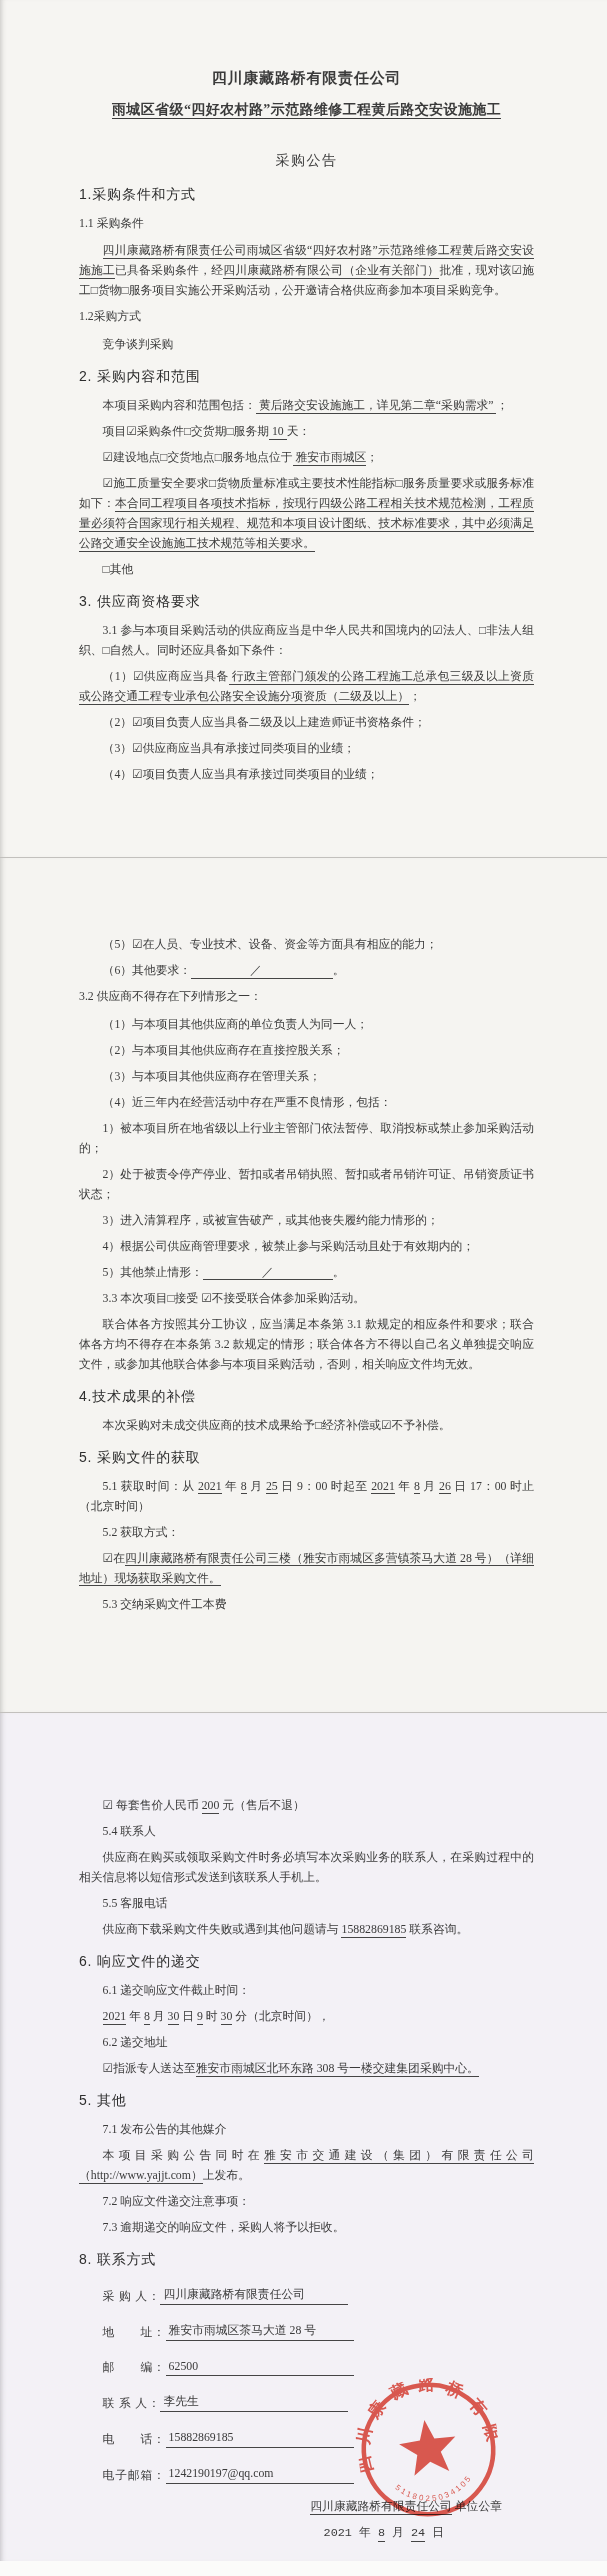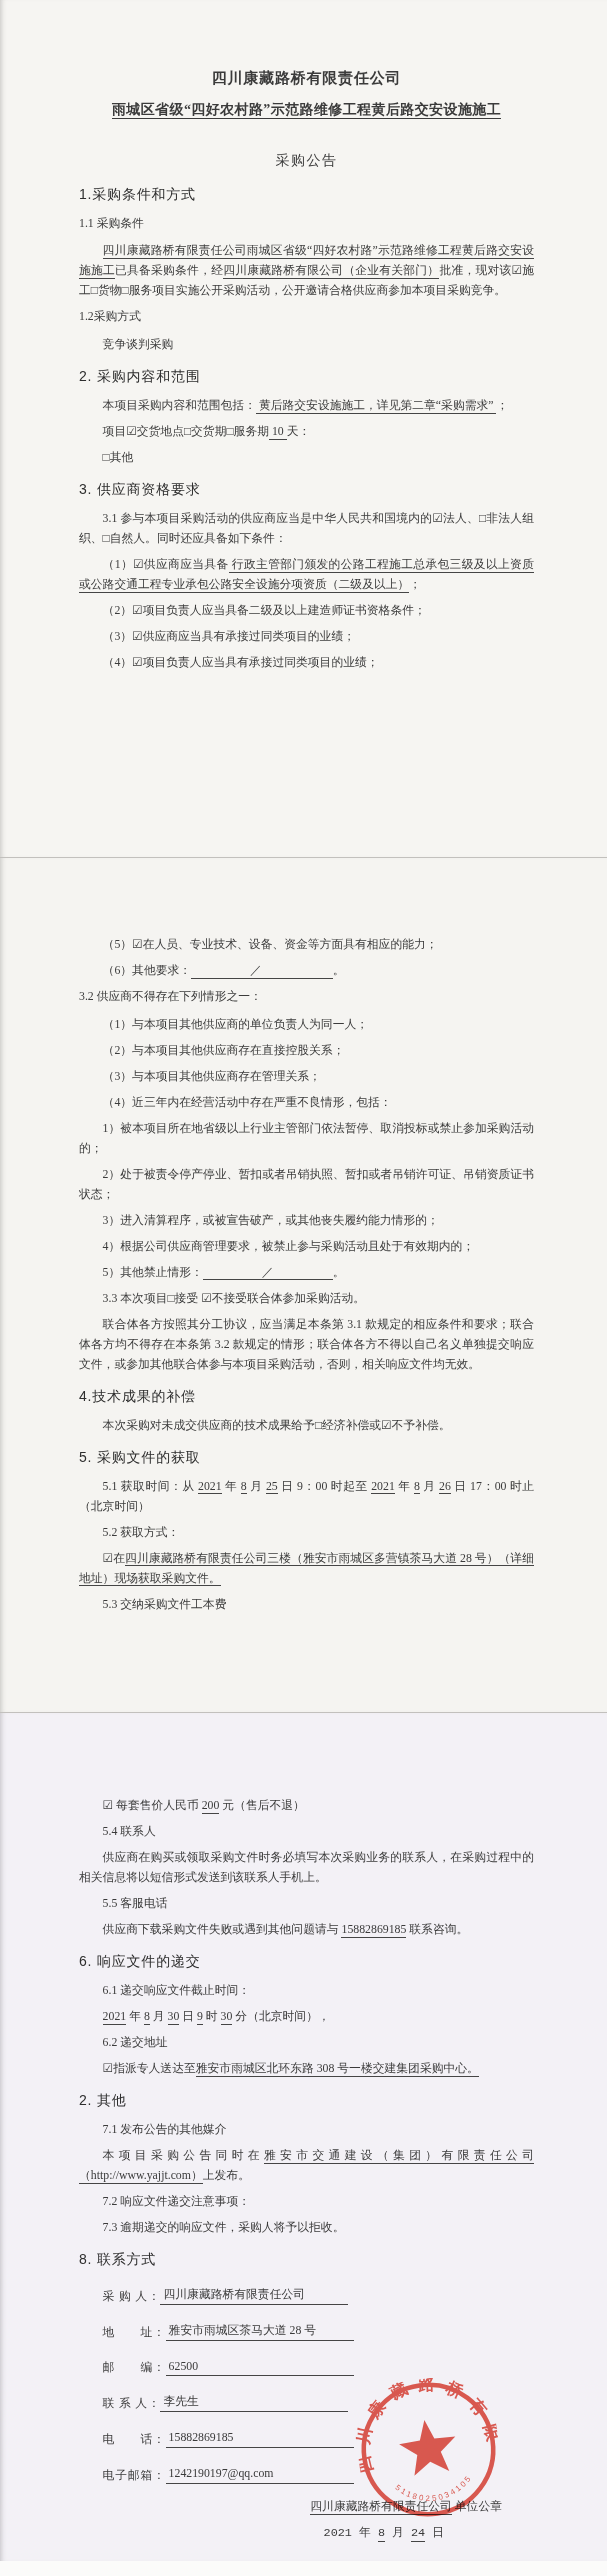--- a/index.html
+++ b/index.html
@@ -39,21 +39,23 @@
       <div class="blk title"><span>四川康藏路桥有限责任公司</span></div>
       <div class="blk subtitle"><span class="u">雨城区省级“四好农村路”示范路维修工程黄后路交安设施施工</span></div>
       <div class="blk notice"><span>采购公告</span></div>
       <div class="blk h1"><span>1.采购条件和方式</span></div>
       <div class="blk sub"><span>1.1 采购条件</span></div>
       <div class="blk p"><span class="u">四川康藏路桥有限责任公司雨城区省级“四好农村路”示范路维修工程黄后路交安设施施工</span><span>已具备采购条件，经</span><span class="u">四川康藏路桥有限公司（企业有关部门）</span><span>批准，现对该☑施工□货物□服务项目实施公开采购活动，公开邀请合格供应商参加本项目采购竞争。</span></div>
       <div class="blk sub"><span>1.2采购方式</span></div>
       <div class="blk p"><span>竞争谈判采购</span></div>
       <div class="blk h1"><span>2. 采购内容和范围</span></div>
       <div class="blk p"><span>本项目采购内容和范围包括：</span><span class="u"> 黄后路交安设施施工，详见第二章“采购需求” </span><span>；</span></div>
-      <div class="blk p"><span>项目☑交货地点□交货期□服务期</span><span class="u"> 10 </span><span>天：</span></div>
+      <div class="blk p"><span>项目☑采购条件□交货期□服务期</span><span class="u"> 10 </span><span>天：</span></div>
+      <div class="blk p"><span>☑建设地点□交货地点□服务地点位于</span><span class="u"> 雅安市雨城区</span><span>；</span></div>
+      <div class="blk p"><span>☑施工质量安全要求□货物质量标准或主要技术性能指标□服务质量要求或服务标准如下：</span><span class="u">本合同工程项目各项技术指标，按现行四级公路工程相关技术规范检测，工程质量必须符合国家现行相关规程、规范和本项目设计图纸、技术标准要求，其中必须满足公路交通安全设施施工技术规范等相关要求。</span></div>
       <div class="blk p"><span>□其他</span></div>
       <div class="blk h1"><span>3.  供应商资格要求</span></div>
       <div class="blk p"><span>3.1 参与本项目采购活动的供应商应当是中华人民共和国境内的☑法人、□非法人组织、□自然人。同时还应具备如下条件：</span></div>
       <div class="blk p"><span>（1）☑供应商应当具备</span><span class="u"> 行政主管部门颁发的公路工程施工总承包三级及以上资质或公路交通工程专业承包公路安全设施分项资质（二级及以上）</span><span>；</span></div>
       <div class="blk p"><span>（2）☑项目负责人应当具备二级及以上建造师证书资格条件；</span></div>
       <div class="blk p"><span>（3）☑供应商应当具有承接过同类项目的业绩；</span></div>
       <div class="blk p"><span>（4）☑项目负责人应当具有承接过同类项目的业绩；</span></div>
     </div>
   <div class="page page-2">
       <div class="blk p"><span>（5）☑在人员、专业技术、设备、资金等方面具有相应的能力；</span></div>
@@ -83,21 +85,21 @@
     <div class="blk p"><span>☑ 每套售价人民币 </span><span class="u">200</span><span> 元（售后不退）</span></div>
       <div class="blk p"><span>5.4 联系人</span></div>
       <div class="blk p"><span>供应商在购买或领取采购文件时务必填写本次采购业务的联系人，在采购过程中的相关信息将以短信形式发送到该联系人手机上。</span></div>
       <div class="blk p"><span>5.5 客服电话</span></div>
       <div class="blk p"><span>供应商下载采购文件失败或遇到其他问题请与 </span><span class="u">15882869185</span><span> 联系咨询。</span></div>
       <div class="blk h1"><span>6. 响应文件的递交</span></div>
       <div class="blk p"><span>6.1 递交响应文件截止时间：</span></div>
       <div class="blk p"><span class="u">2021</span><span> 年 </span><span class="u">8</span><span> 月 </span><span class="u">30</span><span> 日 </span><span class="u">9</span><span> 时 </span><span class="u">30</span><span> 分（北京时间），</span></div>
       <div class="blk p"><span>6.2 递交地址</span></div>
       <div class="blk p"><span>☑指派专人送达至</span><span class="u">雅安市雨城区北环东路 308 号一楼交建集团采购中心。</span></div>
-      <div class="blk h1"><span>2. 其他</span></div>
+      <div class="blk h1"><span>5. 其他</span></div>
       <div class="blk p"><span>7.1 发布公告的其他媒介</span></div>
       <div class="blk p"><span>本项目采购公告同时在</span><span class="u">雅安市交通建设（集团）有限责任公司（http://www.yajjt.com）</span><span>上发布。</span></div>
       <div class="blk p"><span>7.2 响应文件递交注意事项：</span></div>
       <div class="blk p"><span>7.3 逾期递交的响应文件，采购人将予以拒收。</span></div>
       <div class="blk h1"><span>8. 联系方式</span></div>
       <div id="contact-block">
       <div class="contact-row">
         <span class="contact-label">采 购 人：</span>
         <span class="contact-val">四川康藏路桥有限责任公司</span>
       </div>

